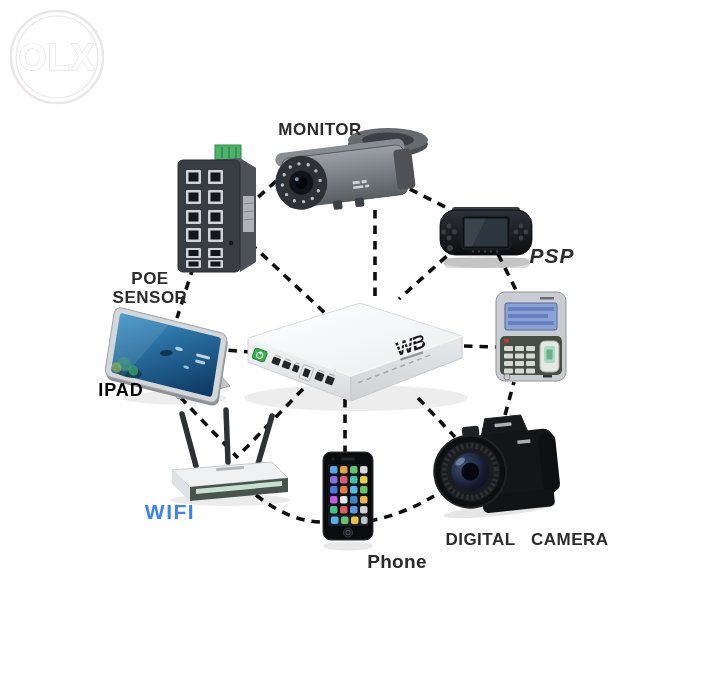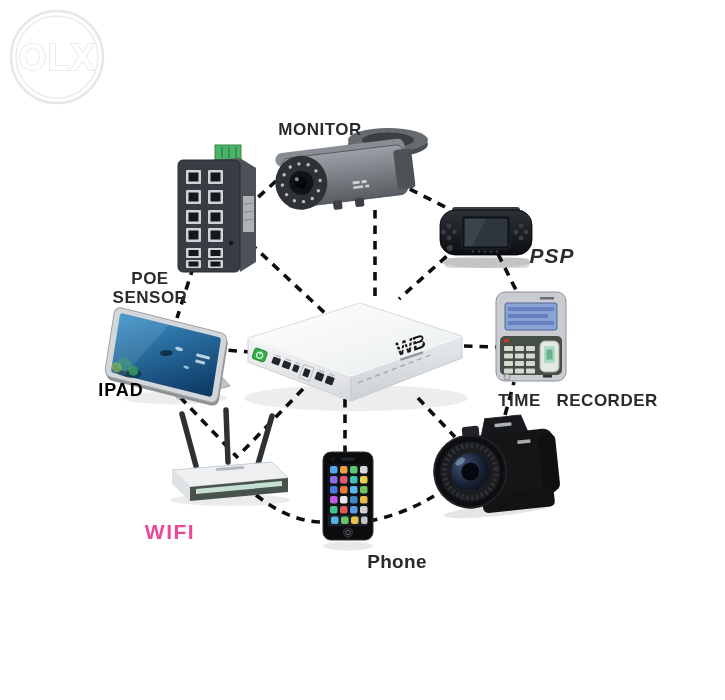--- a/index.html
+++ b/index.html
@@ -365,18 +365,18 @@
     <circle cx="57" cy="57" r="41" fill="none" stroke="#edeaea" stroke-width="1.5"></circle>
     <text x="57" y="70" text-anchor="middle" font-family="Liberation Sans, sans-serif" font-size="36" font-weight="bold" letter-spacing="1" fill="#ffffff" stroke="#e7e4e4" stroke-width="1.5" paint-order="stroke">OLX</text>
   </g>
 </svg>
 
 <div id="label-layer">
       <div class="device-label label-monitor" style="left: 320px; top: 126px; color: rgb(43, 43, 43);">MONITOR</div>
       <div class="device-label label-poe-sensor" style="left: 150px; top: 256px; color: rgb(43, 43, 43); margin-top: 29px;">POE
 SENSOR</div>
       <div class="device-label label-psp" style="left: 552px; top: 252px; color: rgb(43, 43, 43); font-style: italic;">PSP</div>
-      <div class="device-label label-time-recorder" style="left: 578px; top: 397px; color: rgb(43, 43, 43);">TIME   RECORDER</div>
+      <div class="device-label label-digital-camera" style="left: 527px; top: 536px; color: rgb(43, 43, 43);">DIGITAL   CAMERA</div>
       <div class="device-label label-phone" style="left: 349px; top: 558px; color: rgb(43, 43, 43); margin-left: 48px;">Phone</div>
-      <div class="device-label label-wifi" style="left: 170px; top: 508px; color: #ec4899; margin-top: 20px;">WIFI</div>
+      <div class="device-label label-wifi" style="left: 170px; top: 508px; color: #3b82f6;">WIFI</div>
       <div class="device-label label-ipad" style="left: 121px; top: 387px; color: #000000;">IPAD</div>
     </div>
 </div>
 
 </body></html>

